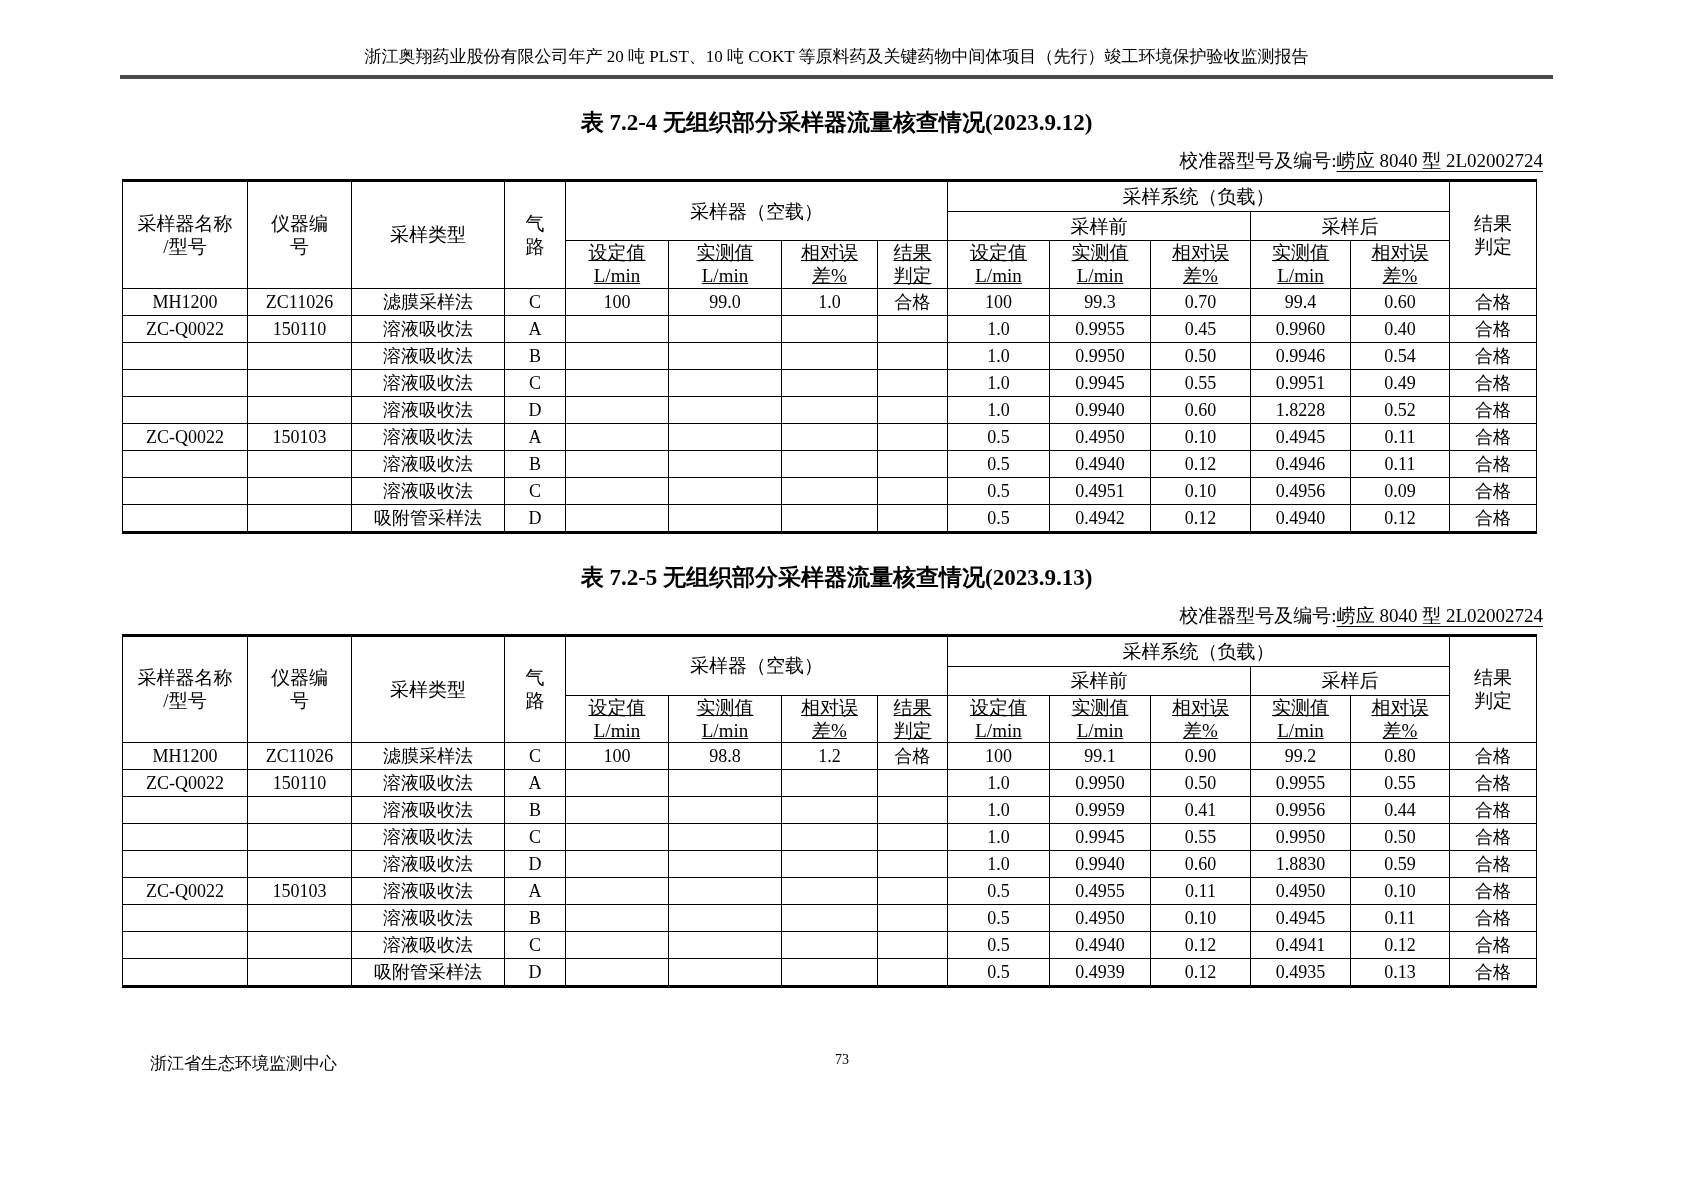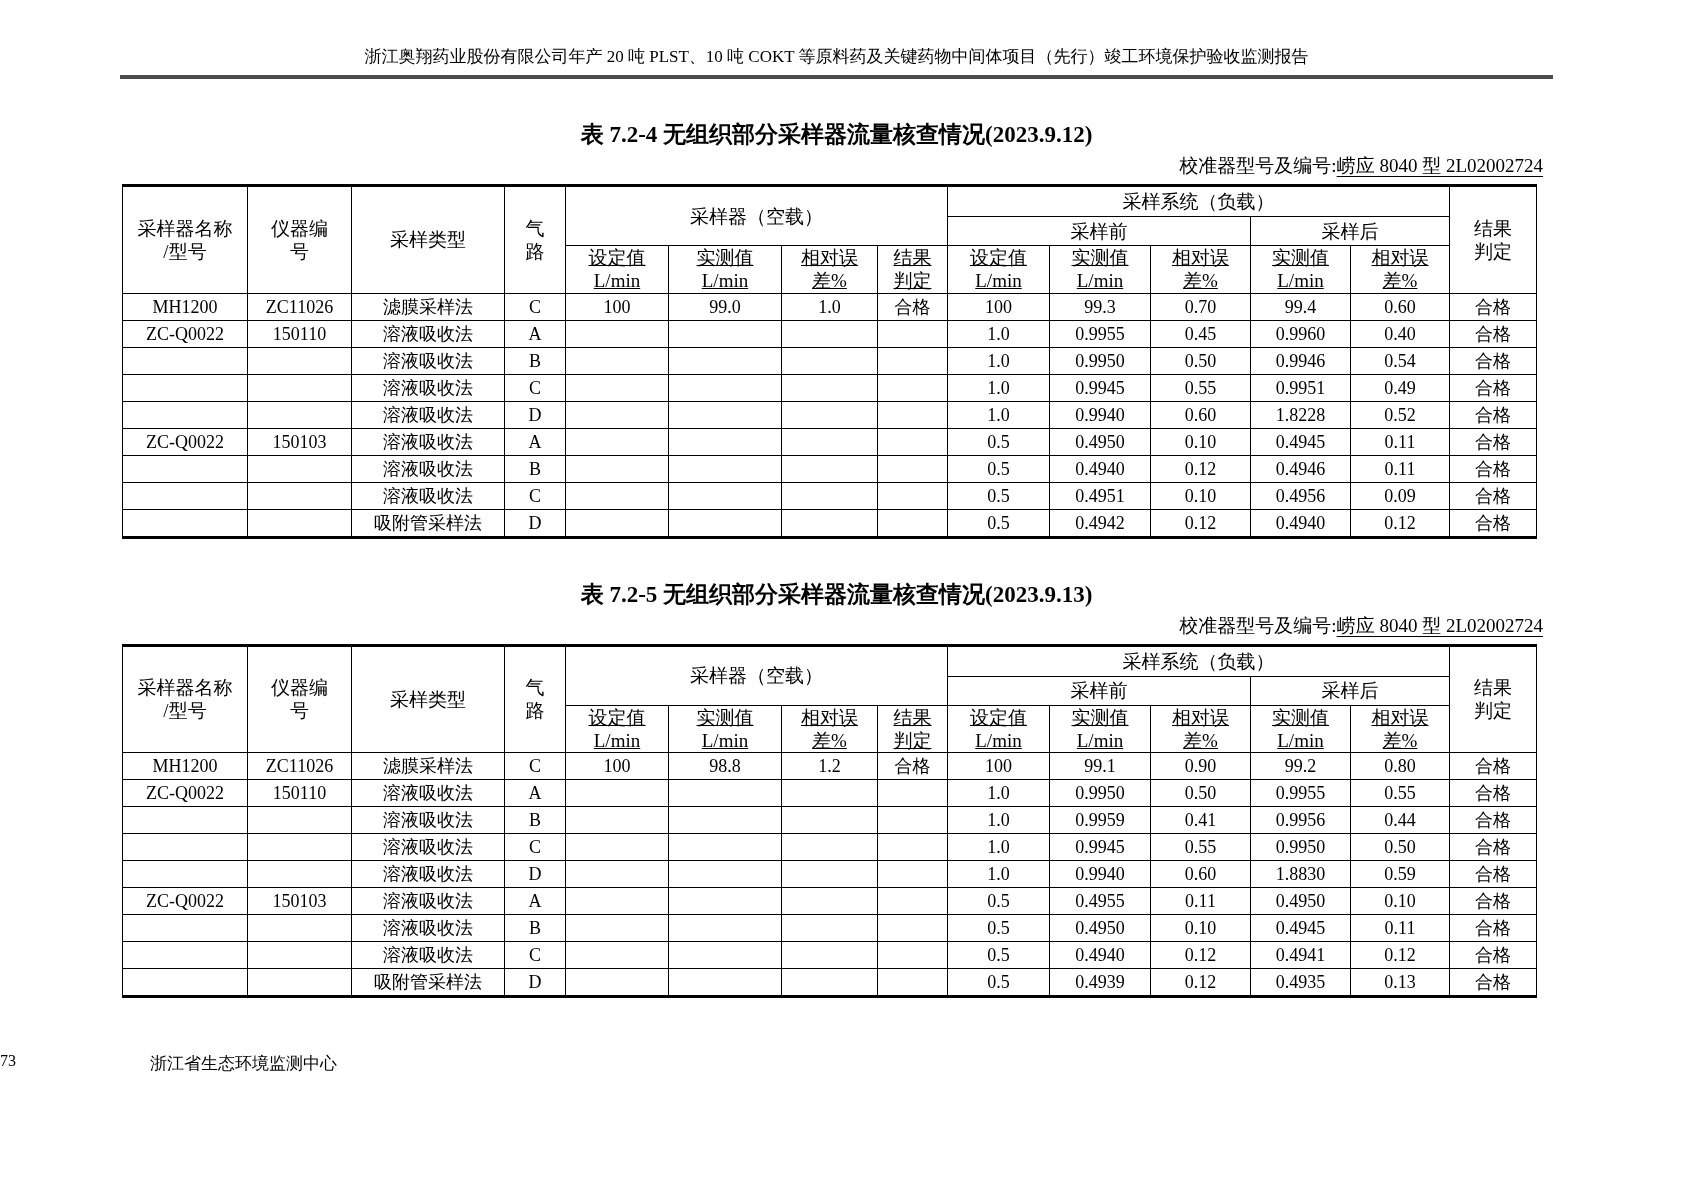--- a/index.html
+++ b/index.html
@@ -7,42 +7,42 @@
   body {
     width:1683px; height:1190px; position:relative;
     font-family:"Liberation Serif","DejaVu Serif",serif;
     color:#000;
   }
   .content { position:absolute; left:120px; top:0; width:1433px; }
 
   .doc-header { padding-top:46px; text-align:center; font-size:17px; line-height:1.25; }
   .doc-header-rule { margin-top:8px; border-bottom:4px solid #4c4c4c; }
 
-  .table-title { text-align:center; font-weight:bold; font-size:23px; margin-top:40px; }
+  .table-title { text-align:center; font-weight:bold; font-size:23px; margin-top:28px; }
   .table-title.second { }
 
-  .calibrator { text-align:right; font-size:19px; margin-top:3px; padding-right:10px; }
+  .calibrator { text-align:right; font-size:19px; margin-top:10px; padding-right:10px; }
   .calibrator .value { text-decoration:underline; text-underline-offset:4px; }
 
   table.grid {
     border-collapse:collapse; table-layout:fixed;
     width:1414px; margin-left:2px; margin-top:5px;
     border-left:1px solid #000; border-right:1px solid #000;
     border-top:3px solid #000; border-bottom:3px solid #000;
   }
   table.grid th, table.grid td {
     border:1px solid #000; text-align:center; vertical-align:middle;
     font-weight:normal; overflow:hidden; padding:0 2px;
   }
   table.grid thead th { font-size:19px; white-space:pre-line; line-height:1.22; }
   table.grid tbody td { font-size:18px; height:26px; line-height:26px; white-space:nowrap; }
   tr.hr1 { height:31px; } tr.hr2 { height:29px; } tr.hr3 { height:46px;text-decoration:underline; }
 
   .footer-left { position:absolute; left:150px; top:1052px; font-size:17px;font-family:Liberation Mono, monospace; }
-  .page-number { position:absolute; left:0; top:1052px; width:1660px; font-size:16px; }
+  .page-number { position:absolute; left:12px; top:1052px; width:1660px; text-align:center; font-size:14px; }
 </style>
 </head>
 <body>
 
 <div class="content">
 
   <div class="doc-header">浙江奥翔药业股份有限公司年产 20 吨 PLST、10 吨 COKT 等原料药及关键药物中间体项目（先行）竣工环境保护验收监测报告</div>
   <div class="doc-header-rule"></div>
 
   <div class="table-title">表 7.2-4 无组织部分采样器流量核查情况(2023.9.12)</div>

